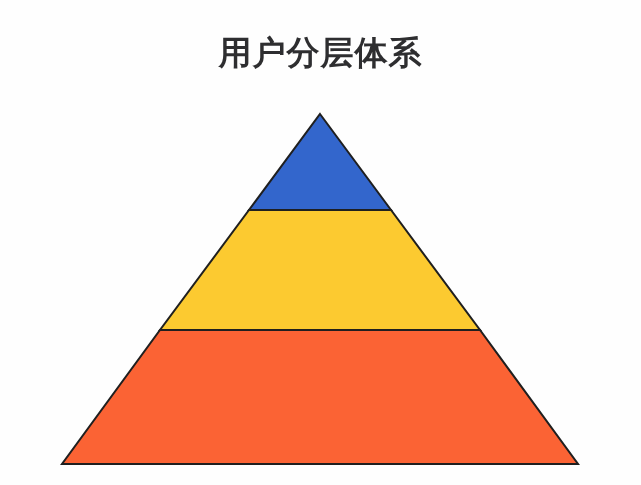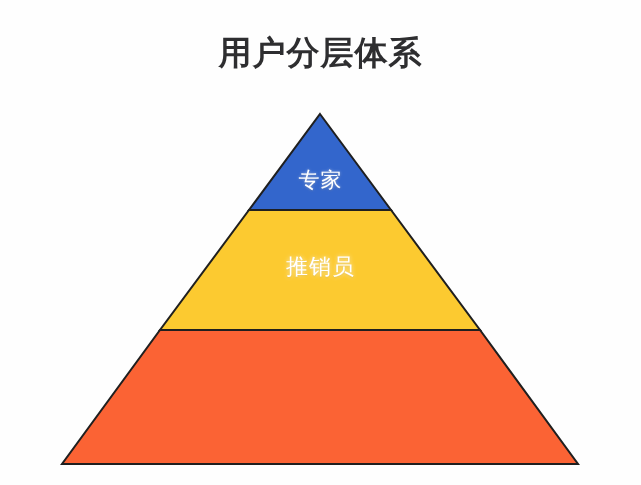--- a/index.html
+++ b/index.html
@@ -73,18 +73,16 @@
 <div id="canvas">
 
   <div id="page-title">用户分层体系</div>
 
   <svg id="pyramid" width="641" height="485" viewBox="0 0 641 485">
     <polygon points="320,114 391,210 249,210" fill="#3366cc" stroke="#1f1f1f" stroke-width="2" stroke-linejoin="miter"></polygon>
     <polygon points="249,210 391,210 480,330 160,330" fill="#fcca30" stroke="#1f1f1f" stroke-width="2" stroke-linejoin="miter"></polygon>
     <polygon points="160,330 480,330 578,464 62,464" fill="#fb6334" stroke="#1f1f1f" stroke-width="2" stroke-linejoin="miter"></polygon>
   </svg>
 
-  <div class="tier-label" id="label-tier-0">专家</div>
 
-  <div class="tier-label" id="label-tier-1">推销员</div>
 
 
 </div>
 
 </body></html>

